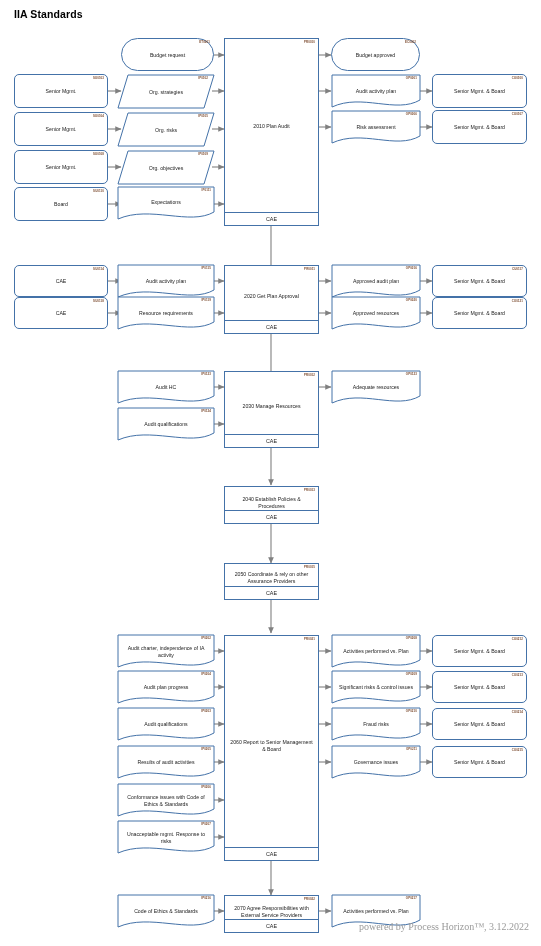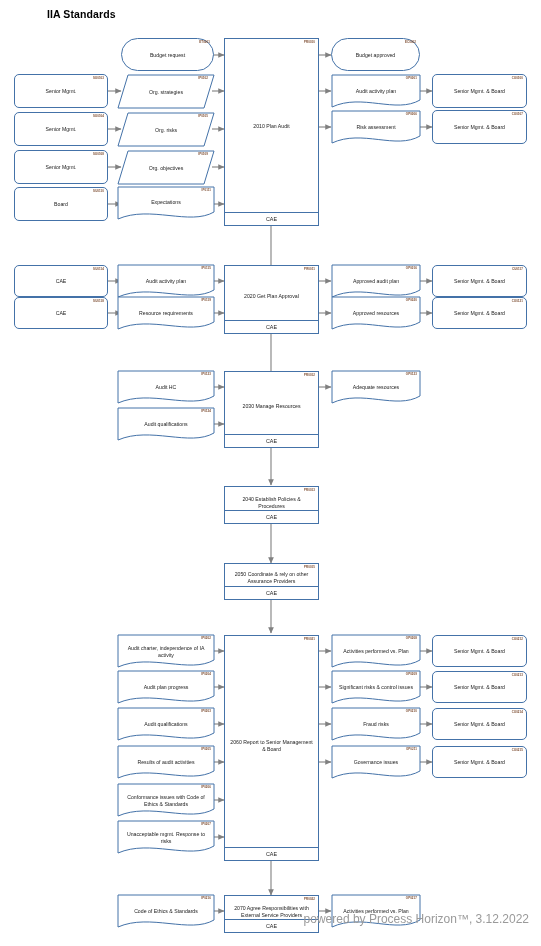--- a/index.html
+++ b/index.html
@@ -5,21 +5,21 @@
   html,body{margin:0;padding:0;background:#ffffff;}
   body{
     width:541px;height:946px;position:relative;overflow:hidden;
     font-family:"Liberation Sans","DejaVu Sans",sans-serif;
     color:#1a1a1a;
   }
   #canvas{position:absolute;inset:0;}
   #svglayer{position:absolute;left:0;top:0;width:541px;height:946px;pointer-events:none;}
 
   .hdr{position:absolute;font-weight:bold;font-size:10.5px;letter-spacing:.1px;color:#000;}
-  #hdr-left{left:14px;top:8px;margin-left:33px;}
+  #hdr-left{left:14px;top:8px;}
   #hdr-right{right:11px;top:8px;}
 
   .node{position:absolute;box-sizing:border-box;}
   .nlabel{
     position:absolute;left:0;right:0;top:50%;transform:translateY(-50%);
     text-align:center;font-size:5.2px;line-height:7px;color:#1c1c1c;
     padding:0 4px;box-sizing:border-box;
   }
   .nid{
     position:absolute;right:3px;top:1.5px;font-size:2.9px;line-height:3px;
@@ -37,22 +37,22 @@
     position:absolute;left:0;right:0;bottom:0;height:12px;
     border-top:1px solid #4472a8;display:flex;align-items:center;
     justify-content:center;font-size:5.4px;color:#1c1c1c;
   }
   .proc-title{
     position:absolute;left:0;right:0;text-align:center;
     font-size:5.2px;line-height:7px;color:#1c1c1c;padding:0 4px;box-sizing:border-box;
   }
 
   #footer{
-    position:absolute;right:12px;bottom:20px;font-size:12px;color:#9a9a9a;
-    font-family:Liberation Sans, sans-serif;
+    position:absolute;right:12px;bottom:14px;font-size:10px;color:#9a9a9a;
+    font-family:Liberation Serif, serif;
   }
 </style>
 </head>
 <body>
 
 <div id="canvas">
 
   <div class="hdr" id="hdr-left">IIA Standards</div>
 
   <svg id="svglayer" viewBox="0 0 541 946">

